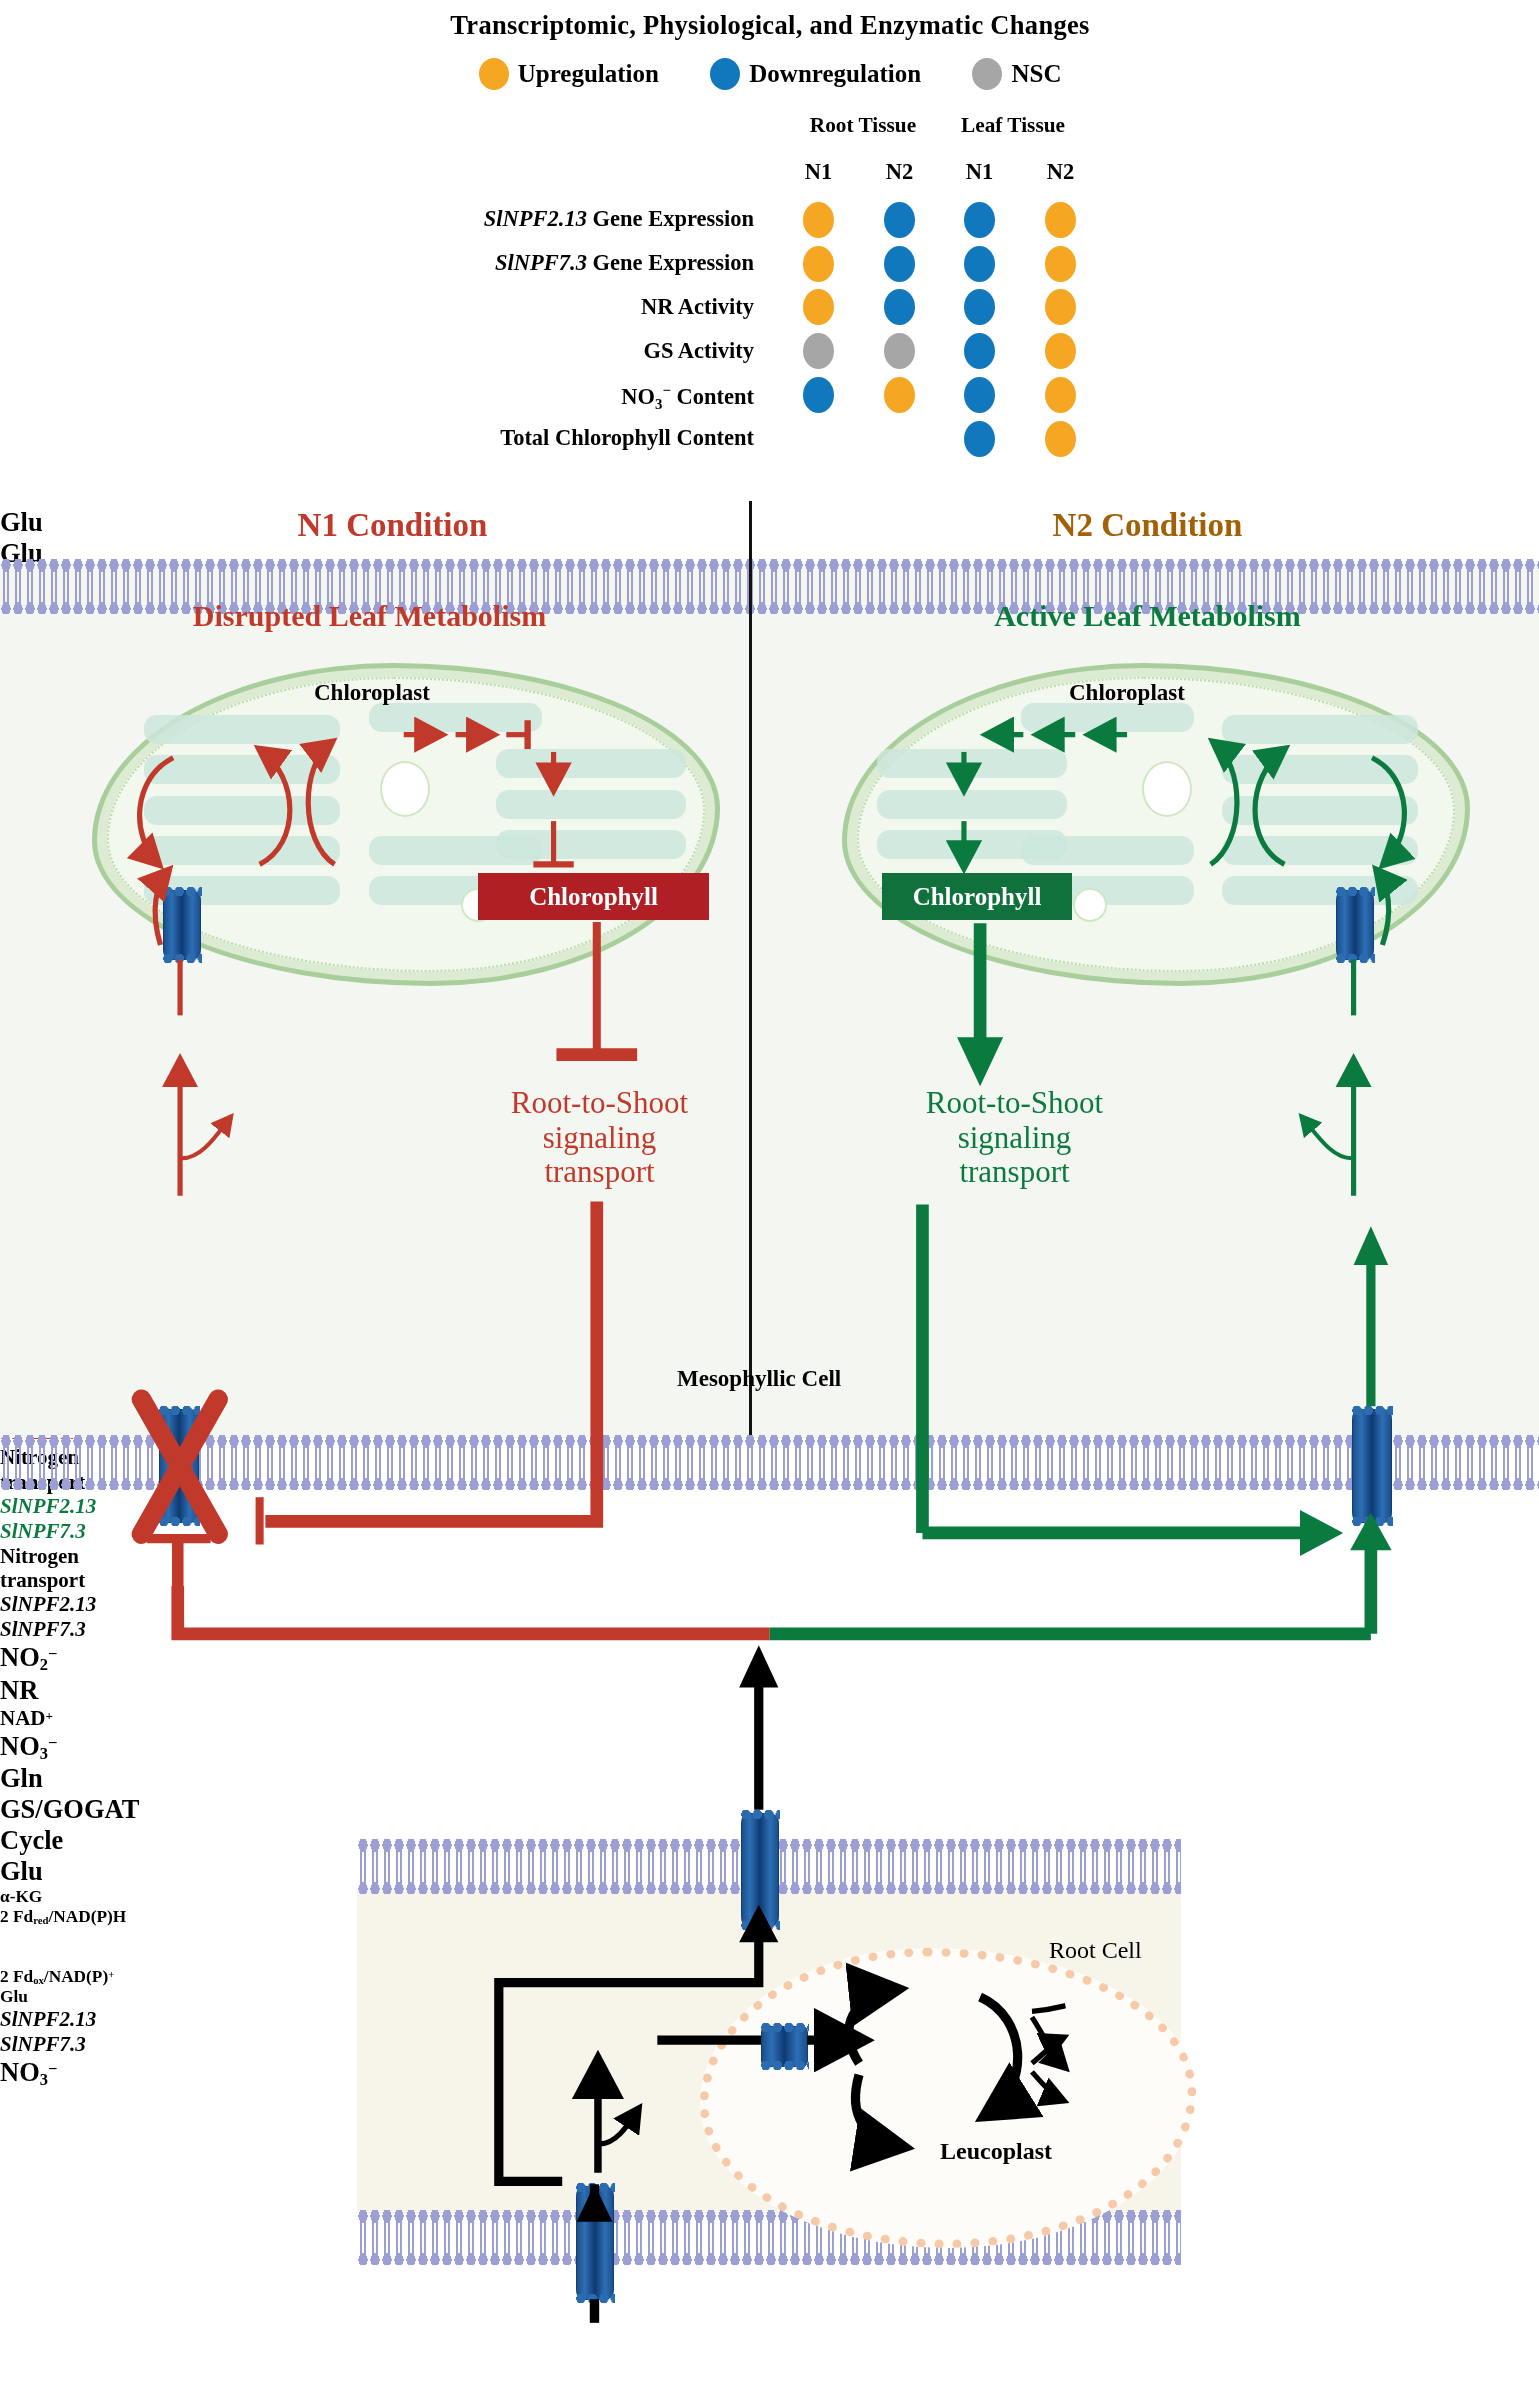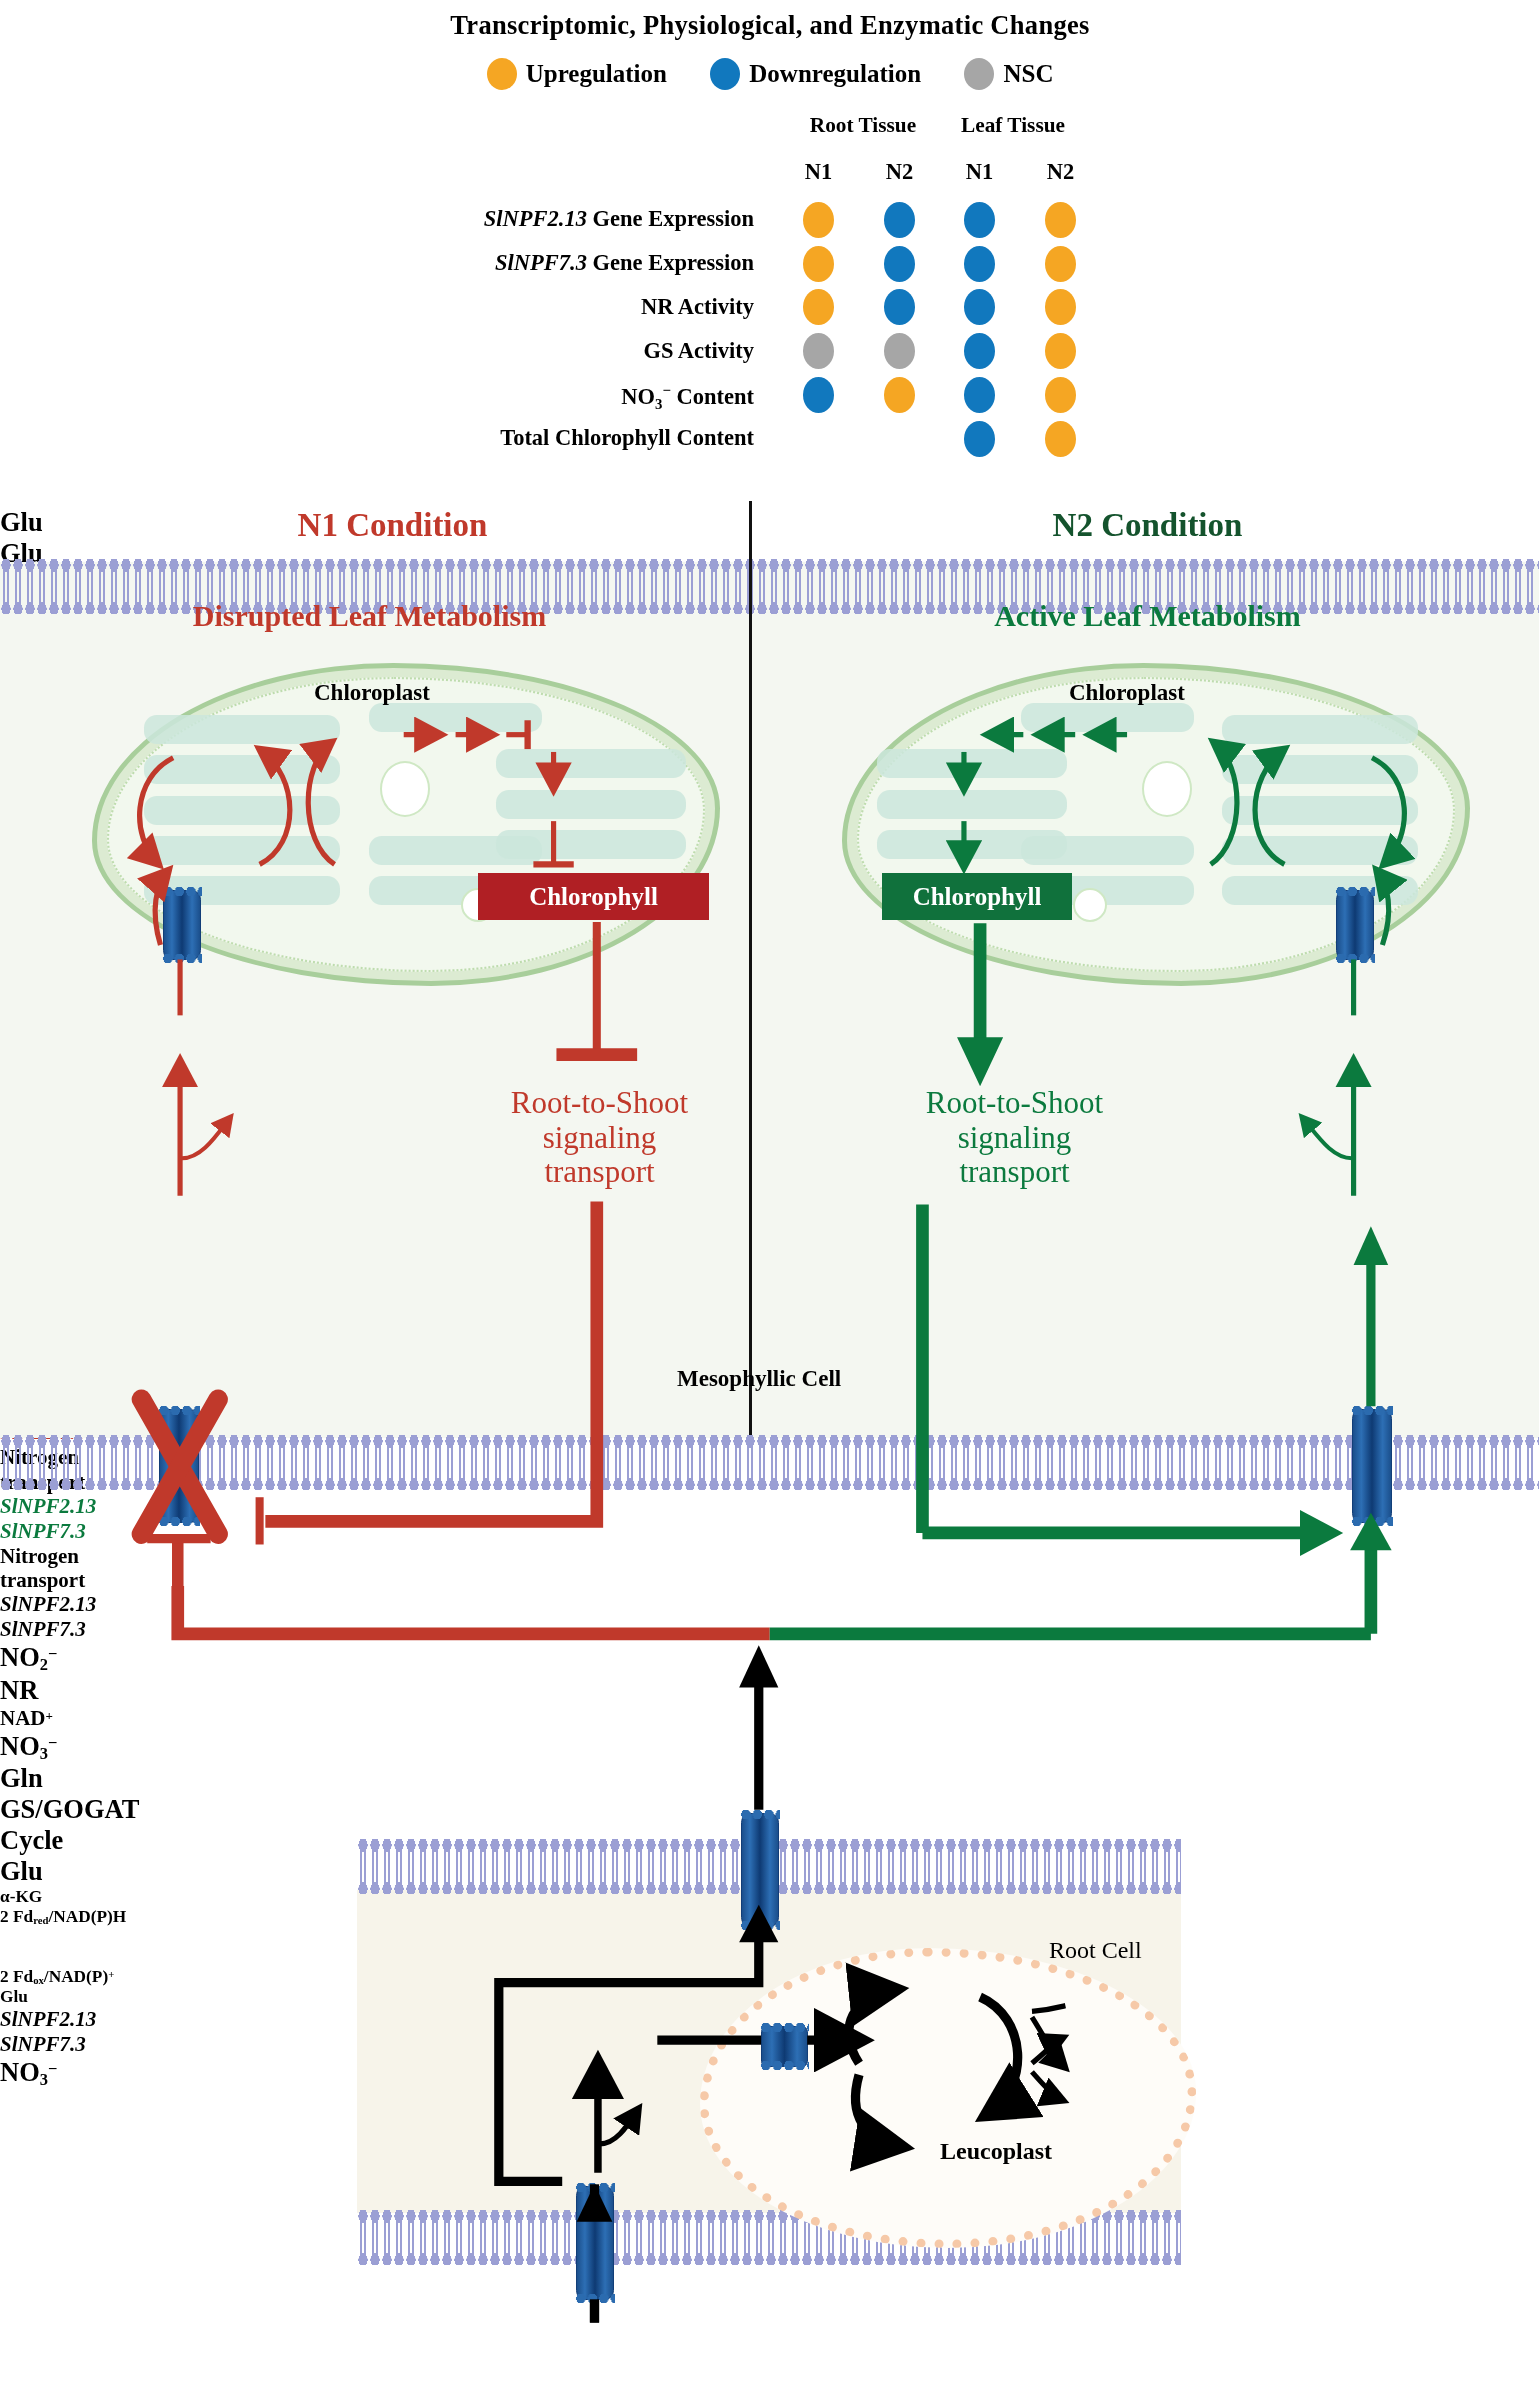--- a/index.html
+++ b/index.html
@@ -11,21 +11,21 @@
   .abs{position:absolute;}
   .ctr{text-align:center;}
 
   
   #hdr-title{
     left:0;top:10.4px;width:1540px;
     font-size:26.5px;font-weight:bold;letter-spacing:0.3px;
   }
   #legend{
     left:0;top:58px;width:1540px;
-    display:flex;justify-content:center;align-items:center;gap:4px;
+    display:flex;justify-content:center;align-items:center;gap:12px;
   }
   .lg-item{display:flex;align-items:center;margin:0 19.6px;}
   .lg-dot{width:30px;height:32px;border-radius:50%;margin-right:9.2px;}
   .lg-lab{font-size:25px;font-weight:bold;}
 
   
   #matrix{left:0;top:113px;width:1540px;}
   .mx-grid{position:relative;width:1540px;}
   .mx-rowlabel{
     position:absolute;right:786px;width:634px;text-align:right;
@@ -36,21 +36,21 @@
   .col-head{position:absolute;font-size:22.5px;font-weight:bold;text-align:center;width:69px;}
   .cell{position:absolute;width:31px;height:36px;border-radius:50%;}
   .sub{font-size:.66em;vertical-align:sub;}
   .sup{font-size:.66em;vertical-align:super;}
 
   
   #diagram{left:0;top:507px;width:1540px;height:1894px;}
 
   .cond-title{position:absolute;font-size:33px;font-weight:bold;text-align:center;width:519px;}
   #n1-cond{left:133px;top:0px;color:#C0392B;}
-  #n2-cond{left:888px;top:0px;color:#14532d;}
+  #n2-cond{left:888px;top:0px;color:#a16207;}
 
   
   #divider{position:absolute;left:749px;top:-5.8px;width:2.9px;height:934px;background:#111;}
 
   
   .bilayer{position:absolute;height:55px;overflow:hidden;}
   .bil-row{position:absolute;left:0;width:100%;height:28px;
      background-repeat:repeat-x;background-size:12px 28px;}
   .bil-top{top:0;
     background-image:

